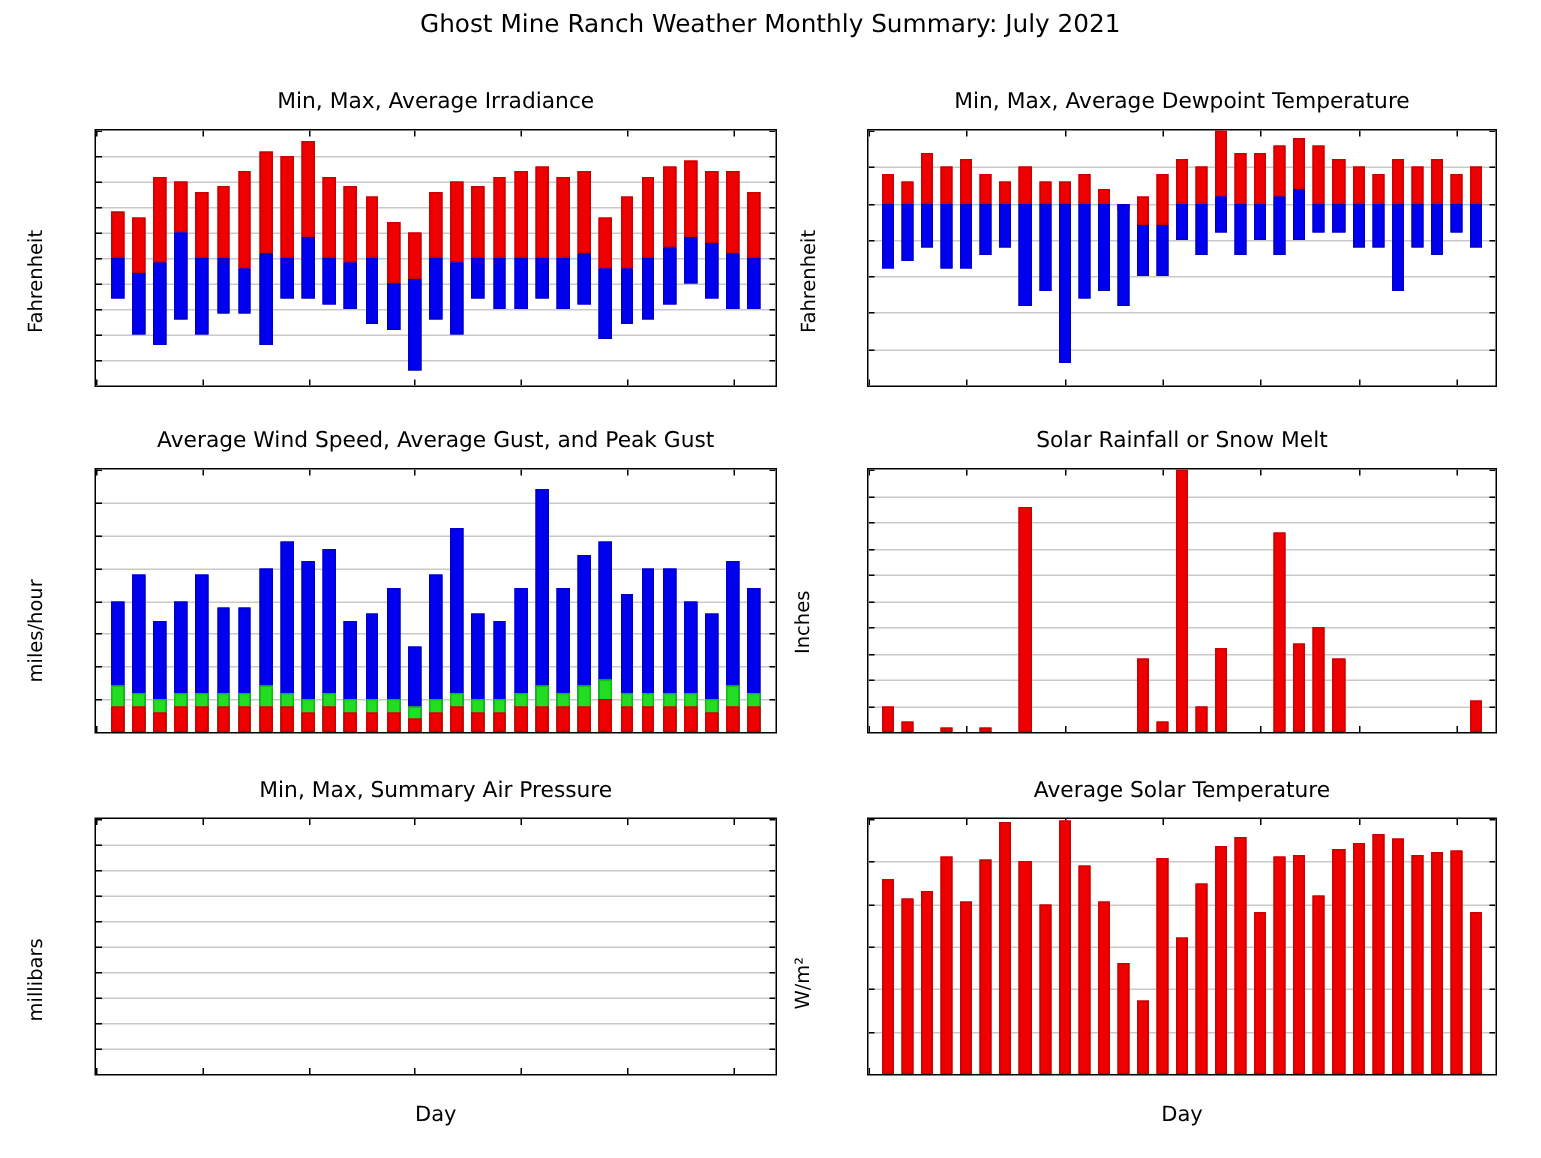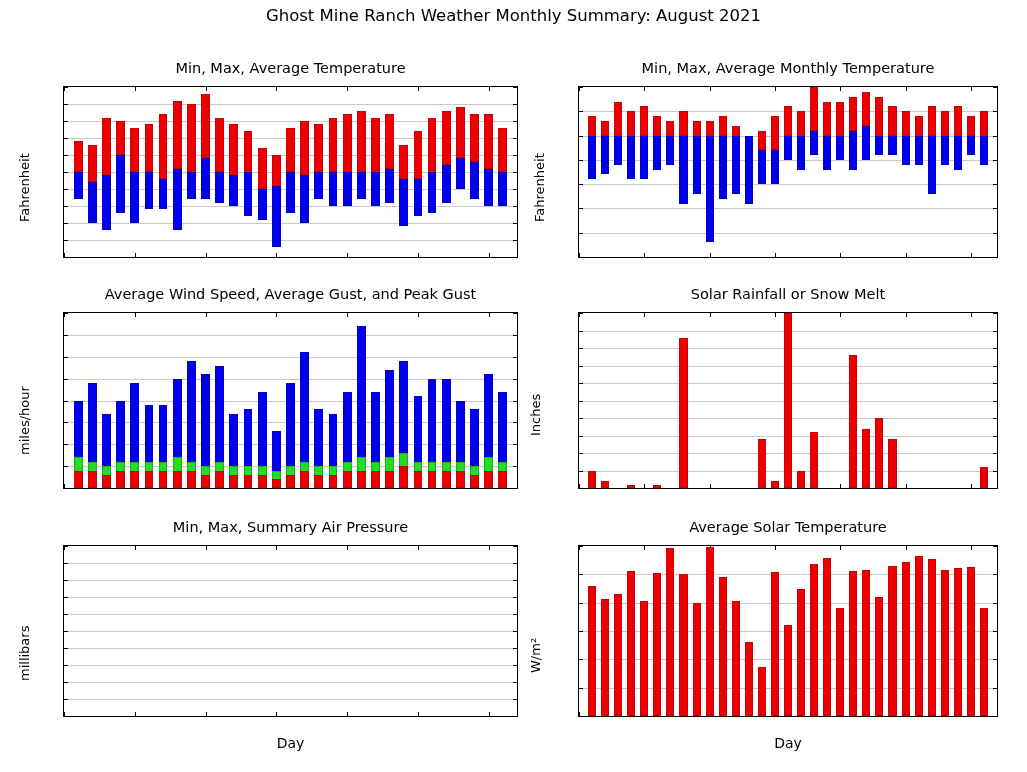--- a/index.html
+++ b/index.html
@@ -38,24 +38,24 @@
   }
   .bar{position:absolute;box-sizing:border-box;}
   .bar-red{background:#ee0000;border:1px solid #cc0000;}
   .bar-blue{background:#0000ee;border:1px solid #0000cc;}
   .bar-green{background:#22dd22;border:1px solid #11bb11;}
 </style>
 </head>
 <body>
 
 <div id="page">
-  <div class="main-title">Ghost Mine Ranch Weather Monthly Summary: August 2021</div>
+  <div class="main-title">Ghost Mine Ranch Weather Monthly Summary: July 2021</div>
 
   <div class="panel" style="left:63px;top:86px;width:455px;height:172px;">
-    <div class="panel-title">Min, Max, Average Temperature</div>
+    <div class="panel-title">Min, Max, Average Irradiance</div>
     <div class="plot" id="plot-temperature" style="width:455px;height:172px;">
         <div class="ytick-mark" style="top: 170px;"></div>
         <div class="ytick-mark-r" style="top: 170px;"></div>
         <div class="gridline" style="top: 153px;"></div>
         <div class="ytick-mark" style="top: 153px;"></div>
         <div class="ytick-mark-r" style="top: 153px;"></div>
         <div class="gridline" style="top: 136px;"></div>
         <div class="ytick-mark" style="top: 136px;"></div>
         <div class="ytick-mark-r" style="top: 136px;"></div>
         <div class="gridline" style="top: 119px;"></div>
@@ -155,21 +155,21 @@
         <div class="bar bar-blue" style="left: 406.143px; top: 74.8px; width: 8.77688px; height: 37.4px;"></div>
         <div class="bar bar-red" style="left: 420.299px; top: 27.2px; width: 8.77688px; height: 54.4px;"></div>
         <div class="bar bar-blue" style="left: 420.299px; top: 81.6px; width: 8.77688px; height: 37.4px;"></div>
         <div class="bar bar-red" style="left: 434.455px; top: 40.8px; width: 8.77688px; height: 44.2px;"></div>
         <div class="bar bar-blue" style="left: 434.455px; top: 85px; width: 8.77688px; height: 34px;"></div>
       </div>
     <div class="yaxis-label" style="left:-46px;top:136px;">Fahrenheit</div>
   </div>
 
   <div class="panel" style="left:578px;top:86px;width:420px;height:172px;">
-    <div class="panel-title">Min, Max, Average Monthly Temperature</div>
+    <div class="panel-title">Min, Max, Average Dewpoint Temperature</div>
     <div class="plot" id="plot-dewpoint" style="width:420px;height:172px;">
         <div class="ytick-mark" style="top: 170px;"></div>
         <div class="ytick-mark-r" style="top: 170px;"></div>
         <div class="gridline" style="top: 145.714px;"></div>
         <div class="ytick-mark" style="top: 145.714px;"></div>
         <div class="ytick-mark-r" style="top: 145.714px;"></div>
         <div class="gridline" style="top: 121.429px;"></div>
         <div class="ytick-mark" style="top: 121.429px;"></div>
         <div class="ytick-mark-r" style="top: 121.429px;"></div>
         <div class="gridline" style="top: 97.1429px;"></div>

